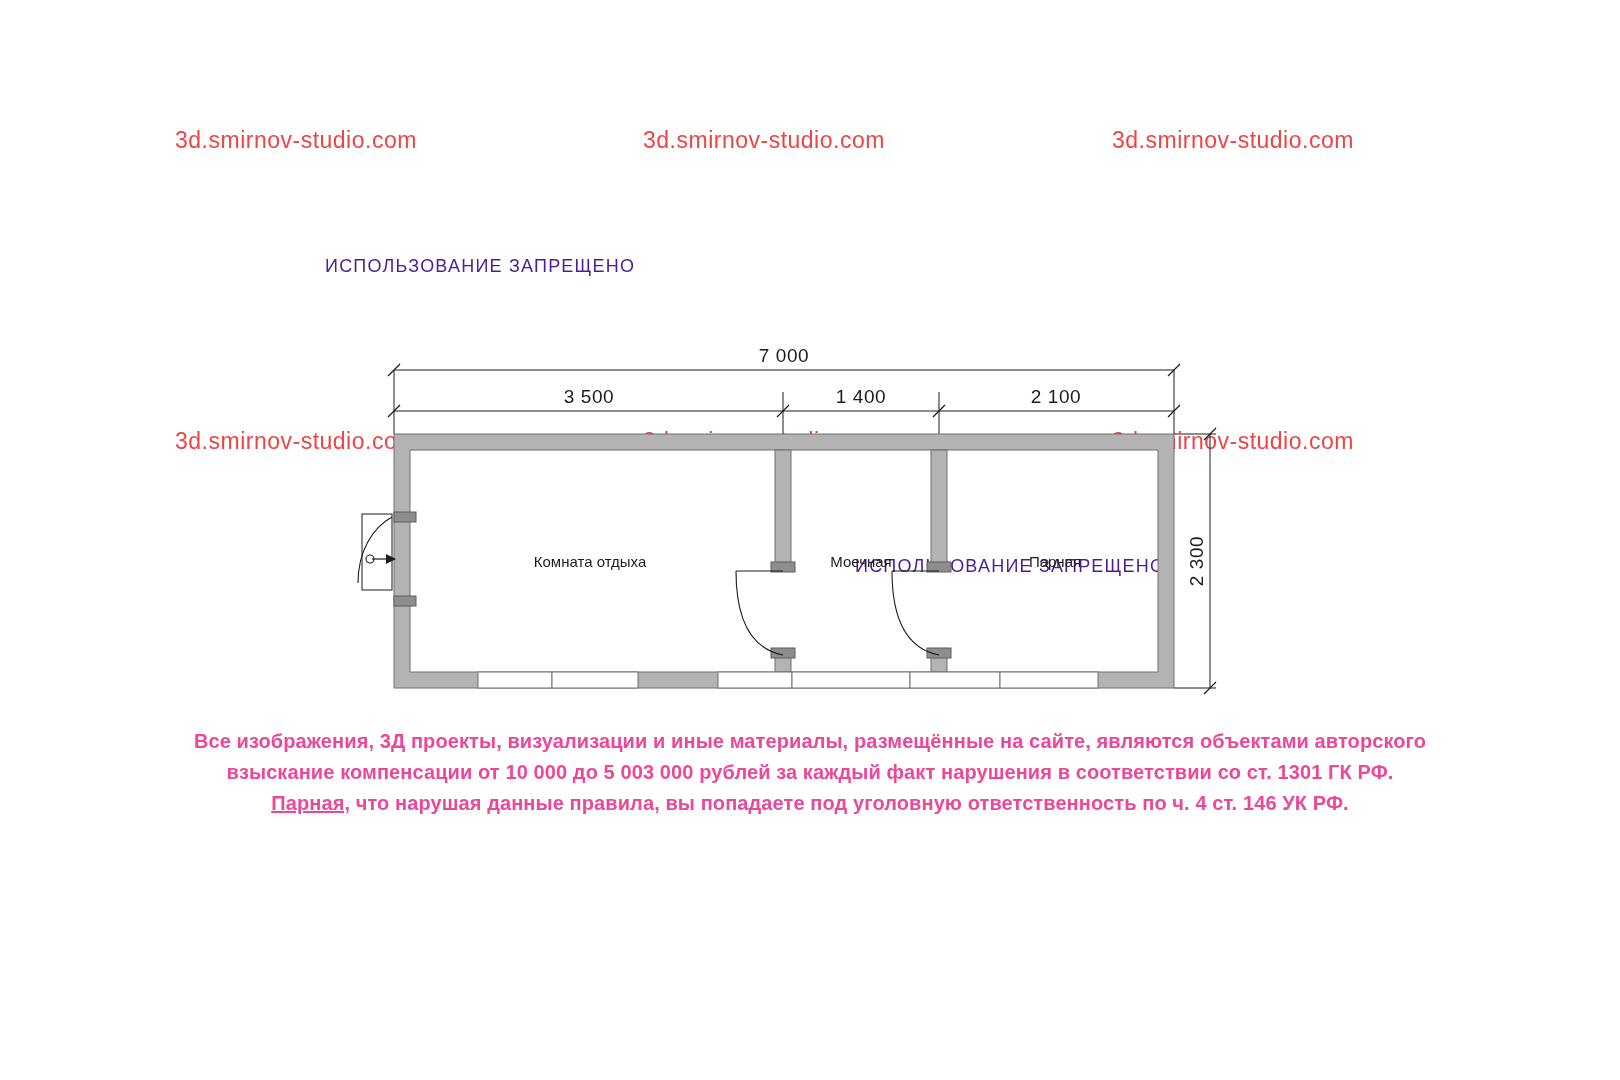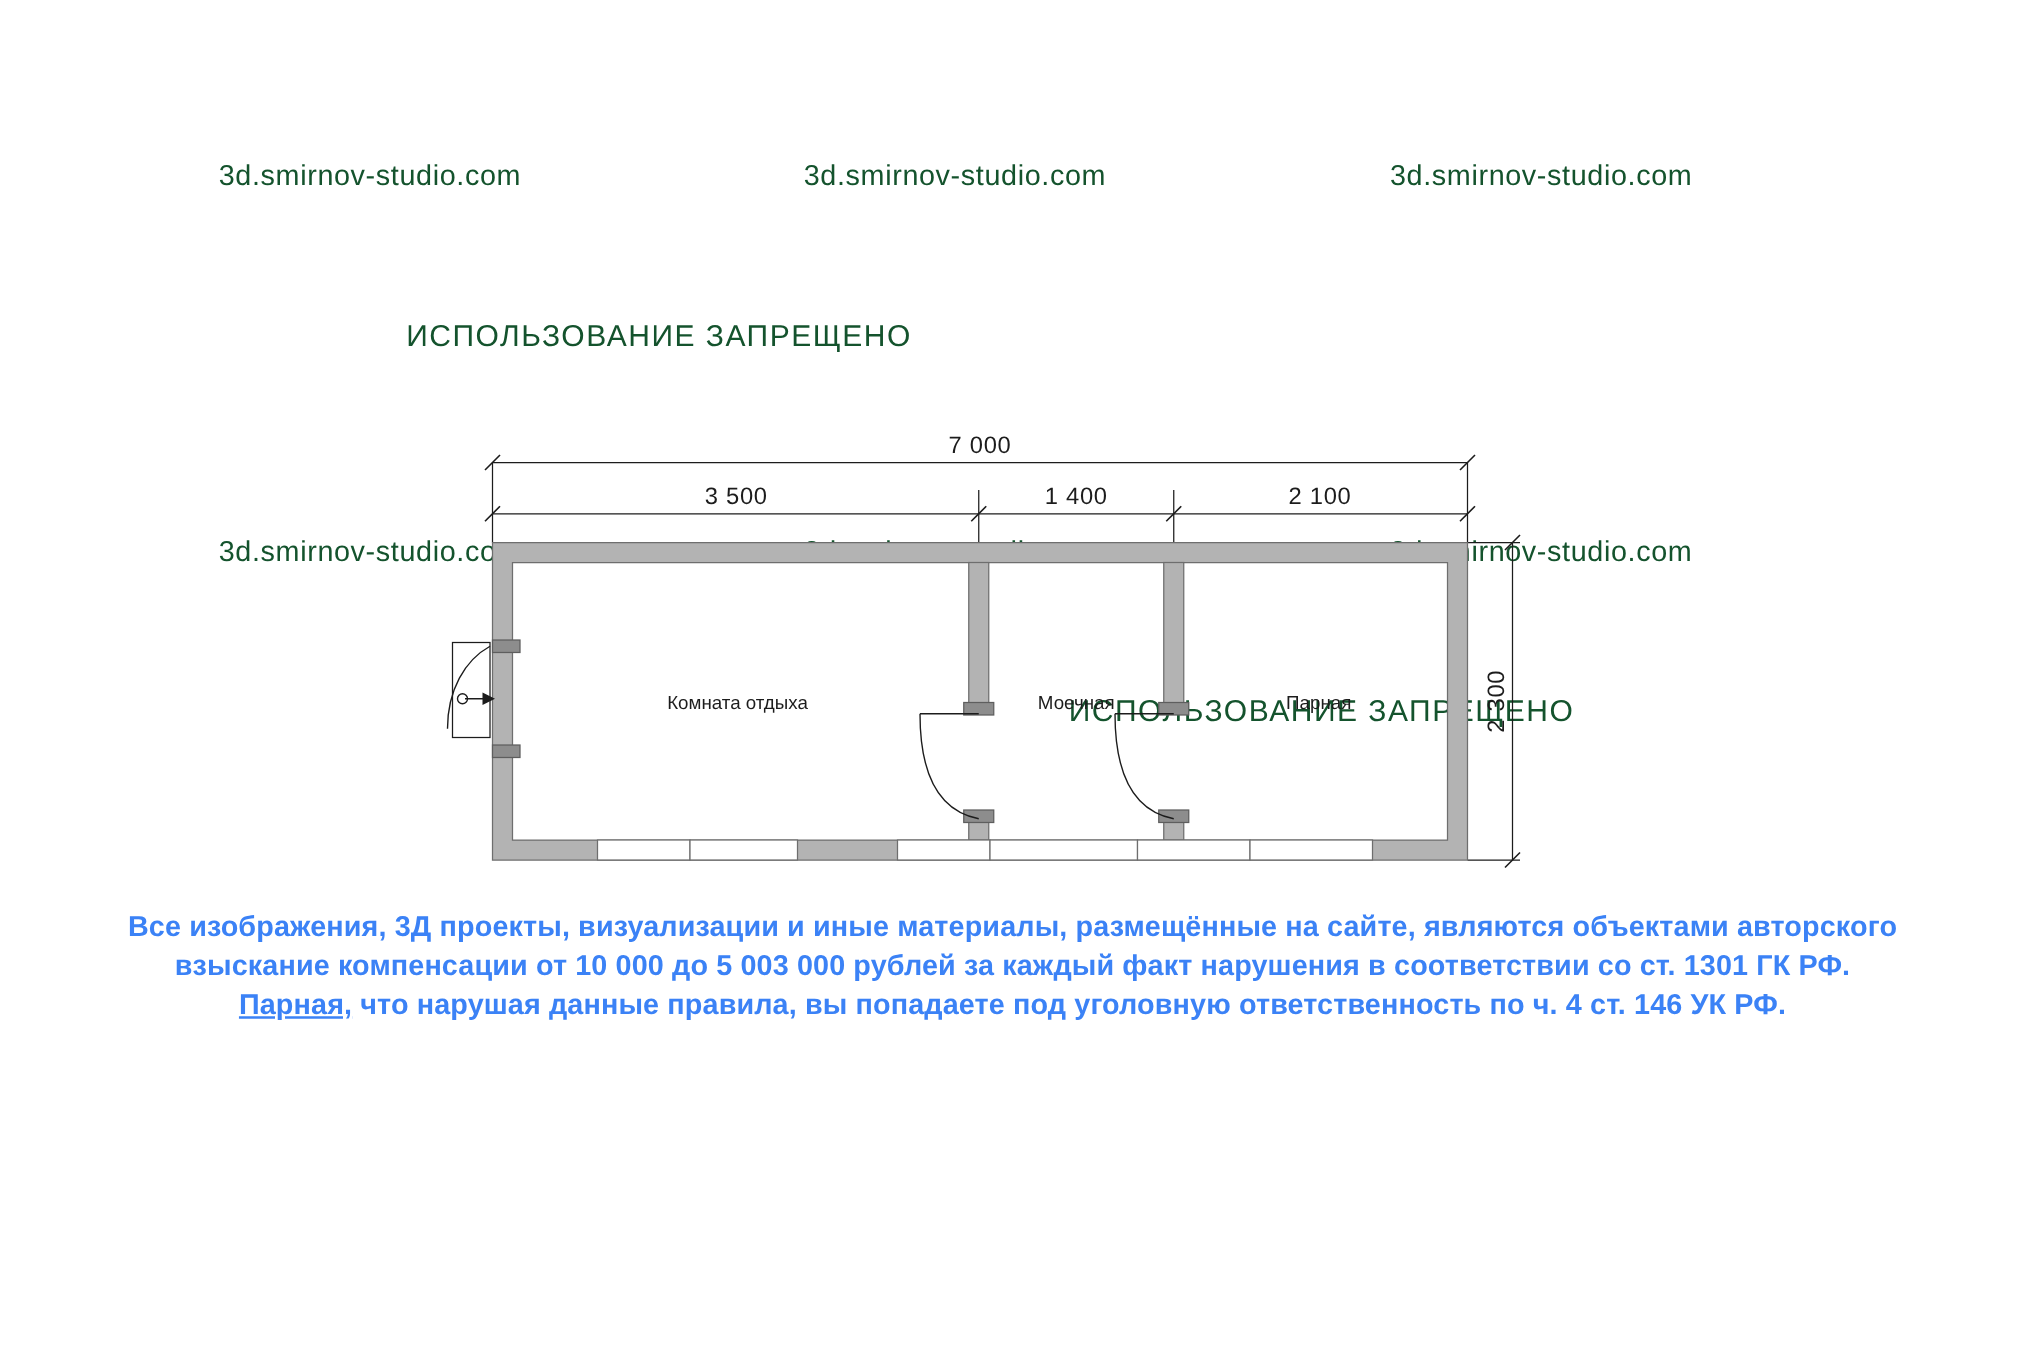--- a/index.html
+++ b/index.html
@@ -18,34 +18,34 @@
   .stage {
     position: absolute;
     left: 0; top: 0;
     width: 1620px;
     height: 1080px;
   }
 
   
   .wm {
     position: absolute;
-    color: #14532d;
+    color: #ef4444;
     font-family: "Liberation Sans", sans-serif;
     white-space: nowrap;
     user-select: none;
     pointer-events: none;
   }
   .wm-url {
     font-size: 23px;
     letter-spacing: 0.5px;
   }
   .wm-ban {
-    font-size: 24px;
+    font-size: 18px;
     letter-spacing: 1.2px;
-    color: #14532d;
+    color: #4c1d95;
   }
 
   
   .plan {
     position: absolute;
     left: 0; top: 0;
     width: 1459px;
     height: 1080px;
   }
   .plan svg { display: block; }
@@ -62,23 +62,23 @@
     fill: #1c1c1c;
   }
 
   
   .copy {
     position: absolute;
     left: 0;
     top: 726px;
     width: 1620px;
     text-align: center;
-    color: #3b82f6;
-    font-family: "Liberation Sans", sans-serif;
-    font-size: 23px;
+    color: #ec4899;
+    font-family: "Liberation Sans", sans-serif;
+    font-size: 20px;
     font-weight: bold;
     line-height: 31px;
     letter-spacing: 0.1px;
     padding: 0 100px;
     box-sizing: border-box;
   }
   .copy .u { text-decoration: underline; }
 </style>
 </head>
 <body>

